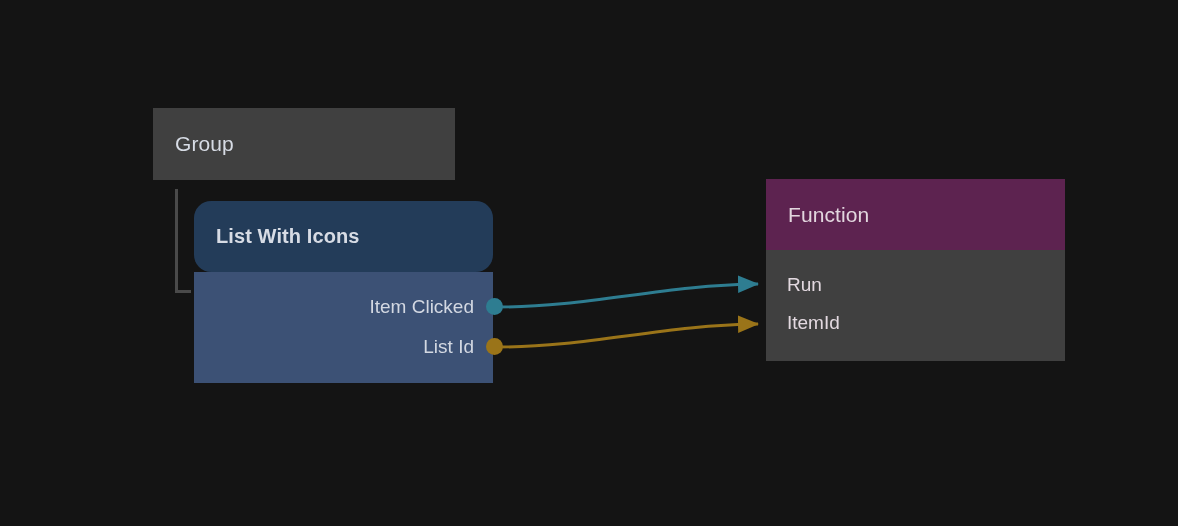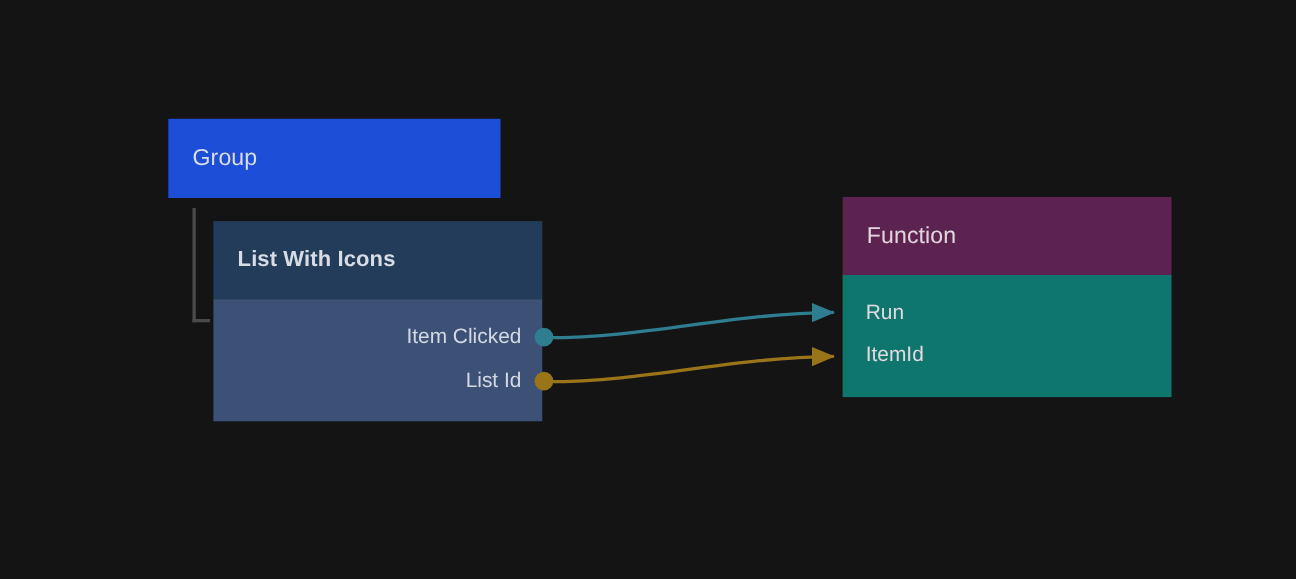--- a/index.html
+++ b/index.html
@@ -60,21 +60,21 @@
 
   
   #group-node {
     left: 153px;
     top: 108px;
     width: 302px;
     height: 72px;
   }
   #group-node .node-header {
     height: 72px;
-    background: #1d4ed8;
+    background: #404040;
   }
 
   
   #group-bracket {
     position: absolute;
     left: 175px;
     top: 189px;
     width: 16px;
     height: 104px;
   }
@@ -99,20 +99,21 @@
   #list-node {
     left: 194px;
     top: 201px;
     width: 299px;
     height: 182px;
   }
   #list-node .node-header {
     height: 71px;
     background: #233c59;
     padding: 0 22px;
+    border-radius: 17px;
   }
   #list-node .node-title {
     font-size: 20px;
     font-weight: 700;
   }
   #list-node .node-body {
     height: 111px;
     background: #3c5175;
     position: relative;
   }
@@ -143,21 +144,21 @@
     background: #5d2350;
     padding: 0 22px;
   }
   #function-node .node-title {
     font-size: 21px;
     font-weight: 400;
     color: #e2d6de;
   }
   #function-node .node-body {
     height: 111px;
-    background: #0f766e;
+    background: #404040;
     position: relative;
   }
   .port-row-in {
     position: absolute;
     left: 0;
     display: flex;
     align-items: center;
     height: 24px;
     padding-left: 21px;
   }

